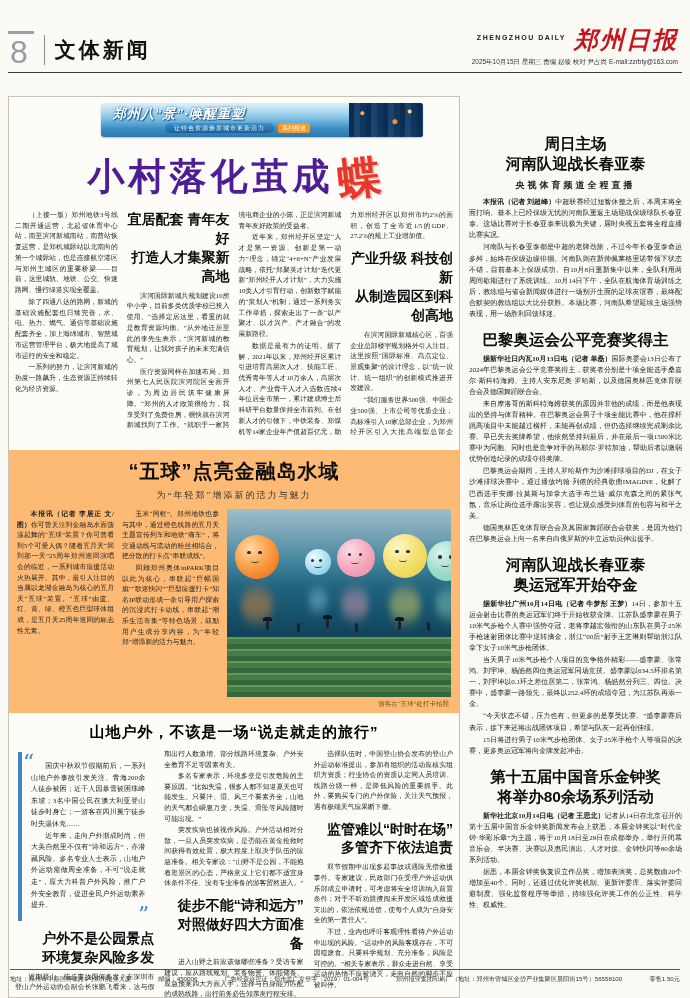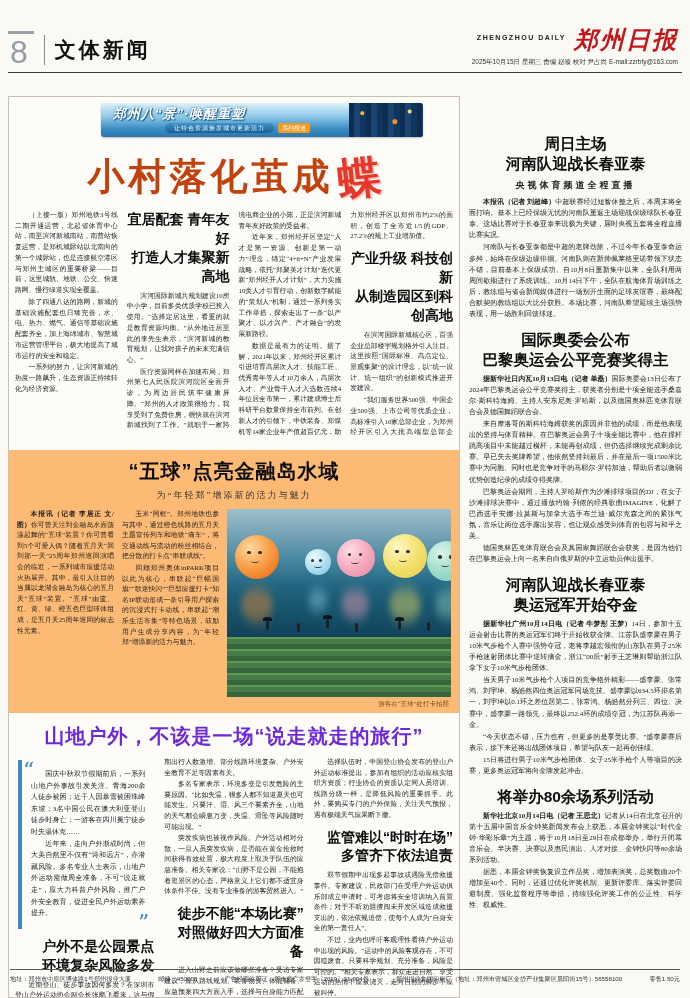--- a/index.html
+++ b/index.html
@@ -32,21 +32,21 @@
   .banner-badge{background:#f59a23;color:#fff;font-size:6px;line-height:1;padding:2px 4px;border-radius:2px;font-family:"Liberation Sans",sans-serif;}
   .skyline{position:absolute;right:0;top:0;width:74px;height:100%;
            background:
              radial-gradient(circle at 18% 30%,#ffb040 0 1.5px,transparent 2.5px),
              radial-gradient(circle at 62% 55%,#ff8c2a 0 2px,transparent 3px),
              radial-gradient(circle at 82% 25%,#ffd27a 0 1.5px,transparent 2.5px),
              repeating-linear-gradient(90deg,rgba(10,40,74,.85) 0 5px,rgba(26,68,110,.85) 5px 11px,rgba(14,50,88,.85) 11px 17px),
              linear-gradient(180deg,#16406b,#1d548a);}
   
   .headline{text-align:center;margin:8px 0 6px;}
-  .hl-main{font-family:"Liberation Sans",sans-serif;font-size:37px;font-weight:900;letter-spacing:4px;color:#c2410c;}
+  .hl-main{font-family:"Liberation Sans",sans-serif;font-size:37px;font-weight:900;letter-spacing:4px;color:#4c1d95;}
   .hl-accent{display:inline-block;font-family:"DejaVu Serif",serif;font-size:44px;font-weight:bold;color:#e5382a;
              transform:rotate(-6deg) translateY(4px);margin-left:3px;text-shadow:1.5px 1.5px 0 rgba(229,56,42,.3);}
   
   .main-cols{column-count:4;column-gap:9px;height:234px;overflow:hidden;font-size:6.8px;line-height:1.58;text-align:justify;margin-top:2px;}
   .fb-p{text-indent:2em;margin:0 0 1px 0;}
   .fb-lead b{font-weight:bold;}
   .fb-sub{font-family:"Liberation Sans",sans-serif;font-weight:bold;font-size:14px;text-align:right;white-space:pre-line;
           line-height:1.35;margin:7px 0 5px;text-indent:0;break-inside:avoid;color:#0d0d0d;}
   .fb-by{text-align:right;white-space:pre-line;font-weight:bold;margin-top:3px;}
   .fb-quote{position:relative;border-left:4px solid #3f87c5;padding:9px 7px 9px 9px;margin:3px 2px 8px 3px;
@@ -76,21 +76,21 @@
   .refl-orange{left:14px;top:88px;width:32px;height:16px;background:#f08a2e;}
   .refl-blue{left:81px;top:86px;width:20px;height:10px;background:#8fd0ea;}
   .refl-pink{left:114px;top:88px;width:28px;height:14px;background:#efa0b6;}
   .refl-yellow{left:162px;top:88px;width:32px;height:16px;background:#eeda5e;}
   .refl-teal{right:-12px;top:88px;width:28px;height:14px;background:#8fd2bc;}
   .person{position:absolute;width:3px;height:9px;background:#18222a;border-radius:1.5px;}
   .umbrella{position:absolute;width:9px;height:4px;background:#0e161c;border-radius:50% 50% 0 0;}
   .f-caption{text-align:right;font-size:6.5px;color:#7a4a1e;margin-top:3px;padding-right:2px;}
   
   .bottom{padding-top:2px;}
-  .b-headline{text-align:center;font-family:"Liberation Sans",sans-serif;font-size:20px;font-weight:900;letter-spacing:1px;margin:8px 0 7px;color:#6d28d9;}
+  .b-headline{text-align:center;font-family:"Liberation Sans",sans-serif;font-size:15px;font-weight:900;letter-spacing:1px;margin:8px 0 7px;color:#000000;}
   .b-cols{column-count:3;column-gap:10px;height:252px;overflow:hidden;font-size:6.8px;line-height:1.56;text-align:justify;}
   
   .r-art{margin-bottom:9px;}
   .r-t1,.r-t2{text-align:center;font-family:"Liberation Sans",sans-serif;font-weight:900;font-size:15.5px;line-height:1.3;color:#0d0d0d;}
   .r-sub{text-align:center;font-family:"Liberation Sans",sans-serif;font-size:9px;font-weight:bold;letter-spacing:3px;margin:5px 0 5px;color:#222;}
   .r-body{font-size:7px;line-height:1.58;text-align:justify;overflow:hidden;margin-top:4px;}
   .rb-a{max-height:168px;} .rb-b{max-height:198px;} .rb-c{max-height:198px;} .rb-d{max-height:106px;}
   
   .footer{position:absolute;left:0;right:0;bottom:14px;padding:0 10px;}
   .foot-rule{height:1px;background:#555;margin-bottom:5px;}
@@ -193,21 +193,21 @@
       <section class="bottom">
         <div class="b-headline">山地户外，不该是一场“说走就走的旅行”</div>
         <div class="b-cols">
             <div class="fb-quote">　　国庆中秋双节假期前后，一系列山地户外事故引发关注。青海200余人徒步被困；近千人因暴雪被困珠峰东坡；3名中国公民在澳大利亚登山徒步时身亡；一游客在四川冕宁徒步时失温休克……
 　　近年来，走向户外渐成时尚，但大美自然里不仅有“诗和远方”，亦潜藏风险。多名专业人士表示，山地户外运动需做周全准备，不可“说走就走”，应大力科普户外风险，推广户外安全教育，促进全民户外运动素养提升。</div>
             <div class="fb-sub">户外不是公园景点
 环境复杂风险多发</div>
             <div class="fb-p">近期登山、徒步事故因何多发？在深圳市登山户外运动协会副会长张鹏飞看来，这与假期出行人数激增、部分线路环境复杂、户外安全教育不足等因素有关。</div>
             <div class="fb-p">多名专家表示，环境多变是引发危险的主要原因。“比如失温，很多人都不知道夏天也可能发生。只要汗、湿、风三个要素齐全，山地的天气都会瞬息万变，失温、滑坠等风险随时可能出现。”</div>
             <div class="fb-p">突发疾病也被视作风险。户外活动相对分散，一旦人员突发疾病，是否能在黄金抢救时间获得有效处置，极大程度上取决于队伍的应急准备。相关专家说：“山野不是公园，不能抱着逛景区的心态，严格意义上它们都不适宜身体条件不佳、没有专业准备的游客贸然进入。”</div>
-            <div class="fb-sub">徒步不能“本场比赛”
+            <div class="fb-sub">徒步不能“诗和远方”
 对照做好四大方面准备</div>
             <div class="fb-p">进入山野之前应该做哪些准备？受访专家建议，应从路线规划、装备物资、体能储备、应急预案四大方面入手，选择与自身能力匹配的成熟线路，出行前务必告知亲友行程安排。</div>
             <div class="fb-p">选择队伍时，中国登山协会发布的登山户外运动标准提出，参加有组织的活动应核实组织方资质；行业协会的资质认定同人员培训、线路分级一样，是降低风险的重要抓手。此外，要购买专门的户外保险，关注天气预报，遇有极端天气应果断下撤。</div>
             <div class="fb-sub">监管难以“时时在场”
 多管齐下依法追责</div>
             <div class="fb-p">双节假期中出现多起事故或遇险无偿救援事件。专家建议，民政部门在受理户外运动俱乐部成立申请时，可考虑将安全培训纳入前置条件；对于不听劝阻擅闯未开发区域造成救援支出的，依法依规追偿，使每个人成为“自身安全的第一责任人”。</div>
             <div class="fb-p">不过，业内也呼吁客观理性看待户外运动中出现的风险。“运动中的风险客观存在，不可因噎废食。只要科学规划、充分准备，风险是可控的。”相关专家表示，群众走进自然、享受运动的热情不应被浇灭，走向自然的脚步不应被叫停。</div>
             <div class="fb-by">新华社记者 王君璐
 （据新华社北京10月14日电）</div>
           </div>
@@ -220,21 +220,20 @@
         <div class="r-t1">周日主场</div>
         <div class="r-t2">河南队迎战长春亚泰</div>
         <div class="r-sub">央视体育频道全程直播</div>
         <div class="r-body rb-a">
             <div class="fb-lead fb-p"><b>本报讯（记者 刘超峰）</b>中超联赛经过短暂休整之后，本周末将全面打响。基本上已经保级无忧的河南队重返主场迎战保级球队长春亚泰。这场比赛对于长春亚泰来说极为关键，届时央视五套将全程直播比赛实况。</div>
             <div class="fb-p">河南队与长春亚泰都是中超的老牌劲旅，不过今年长春亚泰命运多舛，始终在保级边缘徘徊。河南队则在新帅佩莱格里诺带领下状态不错，目前基本上保级成功。自10月8日重新集中以来，全队利用两周间歇期进行了系统训练。10月14日下午，全队在航海体育场训练之后，教练组与省会新闻媒体进行一场别开生面的足球友谊赛，最终配合默契的教练组以大比分获胜。本场比赛，河南队希望延续主场强势表现，用一场胜利回馈球迷。</div>
           </div>
       </article>
 
       <article class="r-art">
-        <div class="r-t1">国际奥委会公布</div>
         <div class="r-t2">巴黎奥运会公平竞赛奖得主</div>
         <div class="r-body rb-b">
             <div class="fb-lead fb-p"><b>据新华社日内瓦10月13日电（记者 单磊）</b>国际奥委会13日公布了2024年巴黎奥运会公平竞赛奖得主，获奖者分别是十项全能选手桑嘉尔·斯科特海姆、主持人安东尼奥·罗哈斯，以及德国奥林匹克体育联合会及德国舞蹈联合会。</div>
             <div class="fb-p">来自摩洛哥的斯科特海姆获奖的原因并非他的成绩，而是他表现出的坚持与体育精神。在巴黎奥运会男子十项全能比赛中，他在撑杆跳高项目中未能越过横杆，未能再创成绩，但仍选择继续完成剩余比赛。早已失去奖牌希望，他依然坚持到最后，并在最后一项1500米比赛中为同胞、同时也是竞争对手的马耶尔·罗特加油，帮助后者以微弱优势创造纪录的成绩夺得奖牌。</div>
             <div class="fb-p">巴黎奥运会期间，主持人罗哈斯作为沙滩排球项目的DJ，在女子沙滩排球决赛中，通过播放约翰·列侬的经典歌曲IMAGINE，化解了巴西选手安娜·拉莫斯与加拿大选手布兰迪·威尔克森之间的紧张气氛，音乐让两位选手露出笑容，也让观众感受到体育的包容与和平之美。</div>
             <div class="fb-p">德国奥林匹克体育联合会及其国家舞蹈联合会获奖，是因为他们在巴黎奥运会上向一名来自白俄罗斯的中立运动员伸出援手。</div>
           </div>
       </article>
 
       <article class="r-art">
@@ -242,20 +241,21 @@
         <div class="r-t2">奥运冠军开始夺金</div>
         <div class="r-body rb-c">
             <div class="fb-lead fb-p"><b>据新华社广州10月14日电（记者 牛梦彤 王梦）</b>14日，参加十五运会射击比赛的奥运冠军们终于开始收获金牌。江苏队盛李豪在男子10米气步枪个人赛中强势夺冠，老将李越宏领衔的山东队在男子25米手枪速射团体比赛中逆转摘金，浙江“00后”射手王芝琳则帮助浙江队拿下女子10米气步枪团体。</div>
             <div class="fb-p">当天男子10米气步枪个人项目的竞争格外精彩——盛李豪、张常鸿、刘宇坤、杨皓然四位奥运冠军同场竞技。盛李豪以634.5环排名第一，刘宇坤以0.1环之差位居第二，张常鸿、杨皓然分列三、四位。决赛中，盛李豪一路领先，最终以252.4环的成绩夺冠，为江苏队再添一金。</div>
             <div class="fb-p">“今天状态不错，压力也有，但更多的是享受比赛。”盛李豪赛后表示，接下来还将出战团体项目，希望与队友一起再创佳绩。</div>
             <div class="fb-p">15日将进行男子10米气步枪团体、女子25米手枪个人等项目的决赛，更多奥运冠军将向金牌发起冲击。</div>
           </div>
       </article>
 
       <article class="r-art">
+        <div class="r-t1">第十五届中国音乐金钟奖</div>
         <div class="r-t2">将举办80余场系列活动</div>
         <div class="r-body rb-d">
             <div class="fb-lead fb-p"><b>新华社北京10月14日电（记者 王思北）</b>记者从14日在北京召开的第十五届中国音乐金钟奖新闻发布会上获悉，本届金钟奖以“时代金钟·华彩乐章”为主题，将于10月18日至29日在成都举办，举行开闭幕音乐会、半决赛、决赛以及惠民演出、人才对接、金钟快闪等80余场系列活动。</div>
             <div class="fb-p">据悉，本届金钟奖恢复设立作品奖，增加表演奖，总奖数由20个增加至40个。同时，还通过优化评奖机制、更新评委库、落实评委回避制度、强化监督程序等举措，持续强化评奖工作的公正性、科学性、权威性。</div>
           </div>
       </article>
     </aside>
   </div>
 
   <footer class="footer">

